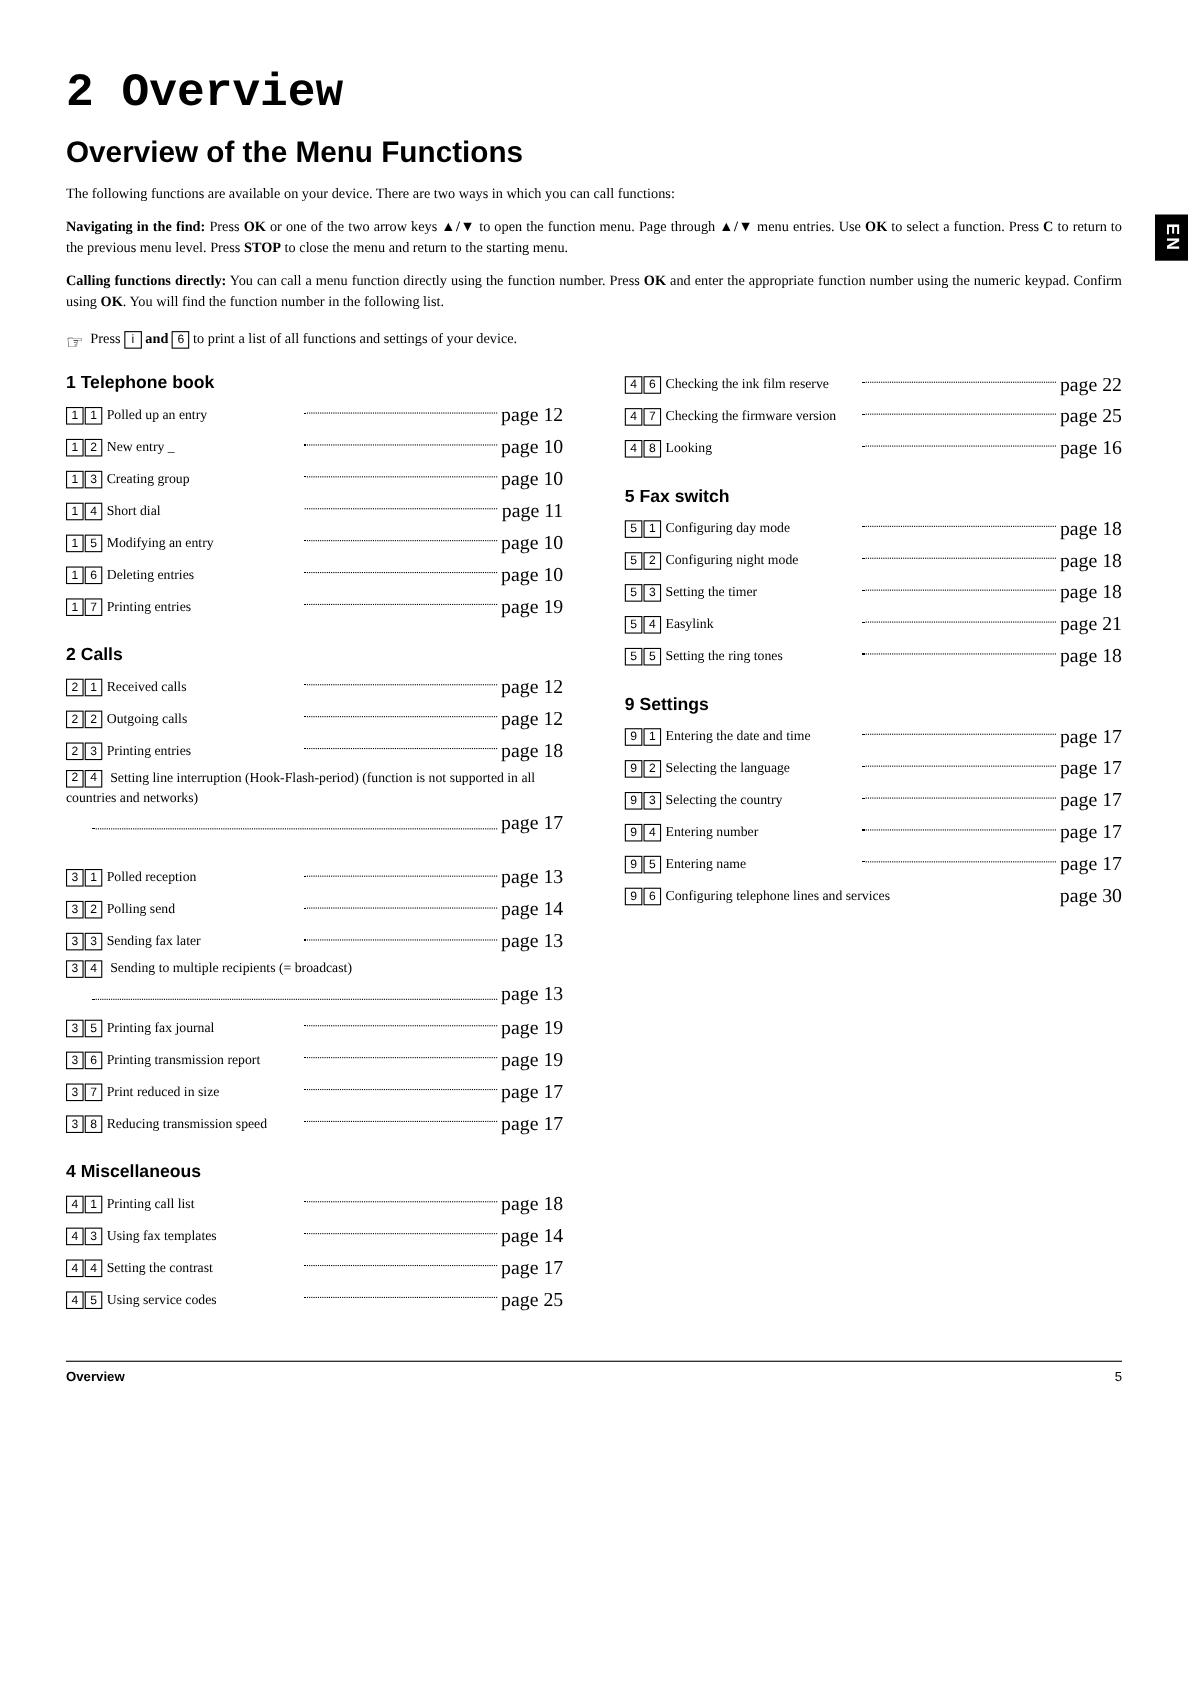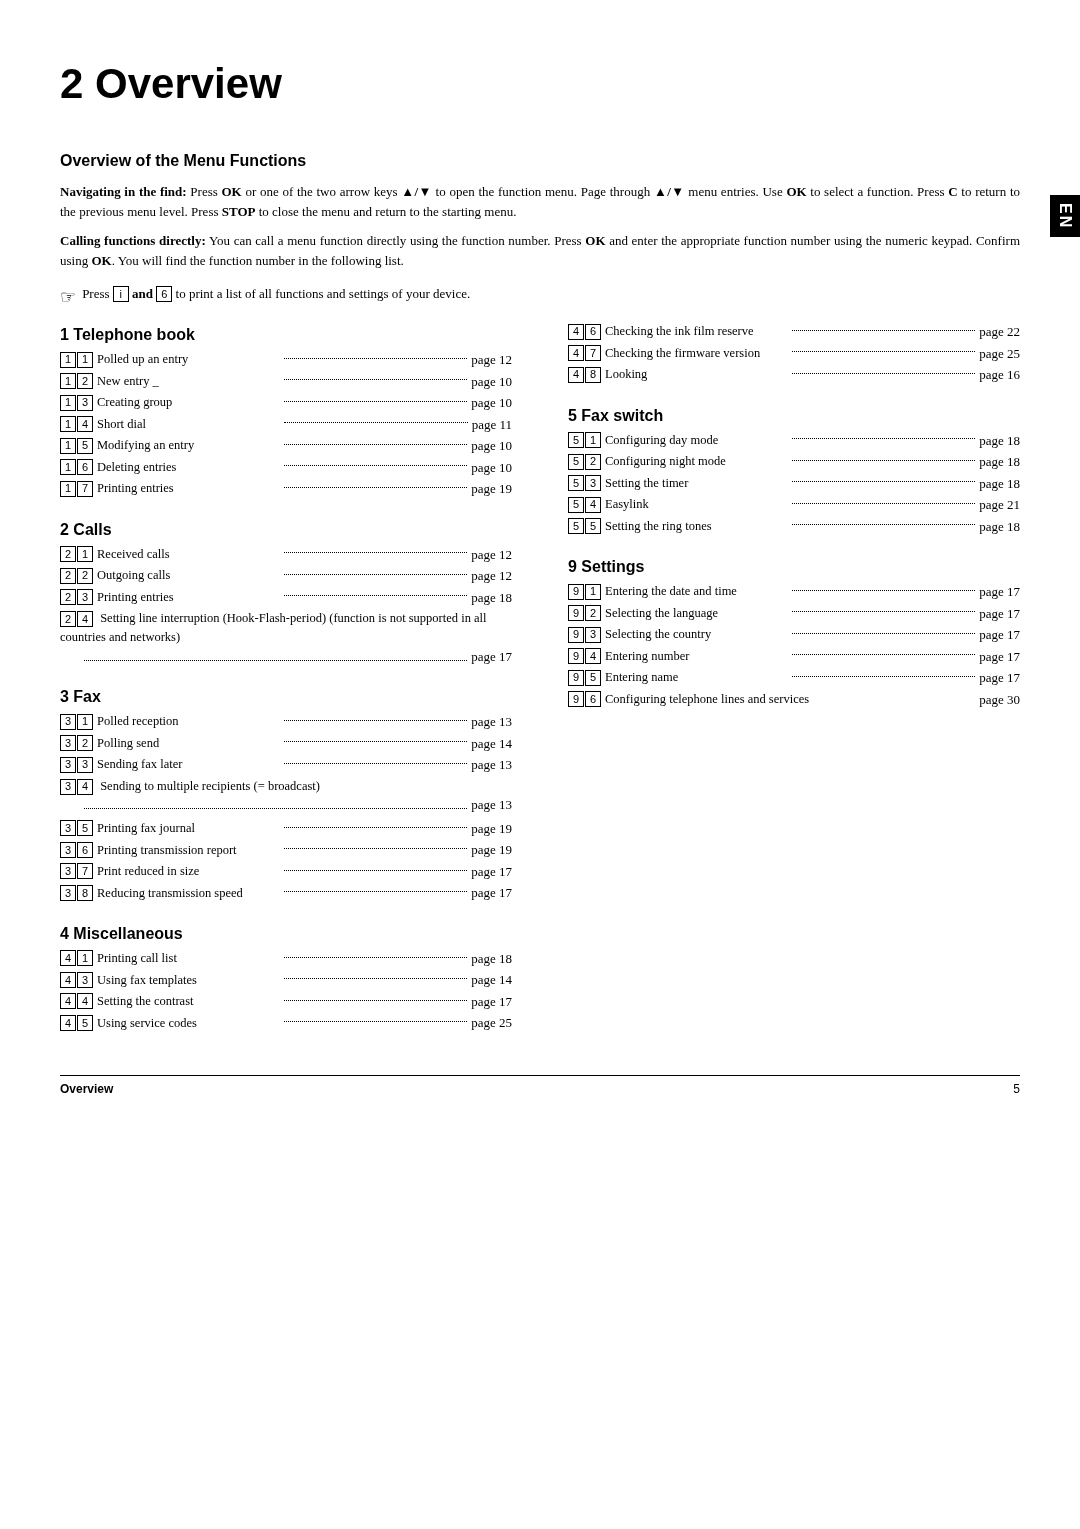--- a/index.html
+++ b/index.html
@@ -13,25 +13,25 @@
     }
     .page {
       width: 1080px;
       min-height: 1529px;
       padding: 60px 60px 40px 60px;
       position: relative;
     }
     h1.chapter-title {
       font-size: 42px;
       font-weight: bold;
-      margin-bottom: 44px;
-      font-family: Liberation Sans, sans-serif;
+      margin-bottom: 15px;
+      font-family: Liberation Mono, monospace;
     }
     h2.section-title {
-      font-size: 16px;
+      font-size: 27px;
       font-weight: bold;
       margin-bottom: 12px;
       font-family: Arial, sans-serif;
     }
     .intro-text {
       margin-bottom: 14px;
       line-height: 1.5;
       text-align: justify;
     }
     .intro-text p {
@@ -110,21 +110,21 @@
       flex: 1;
     }
     .dots {
       flex: 1;
       border-bottom: 1px dotted #000;
       margin: 0 4px;
       margin-bottom: 3px;
     }
     .page-ref {
       white-space: nowrap;
-      font-size: 13px;
+      font-size: 18px;
       font-family: Liberation Serif, serif;
     }
     .multi-line-entry {
       margin-bottom: 4px;
       line-height: 1.5;
       font-size: 12.5px;
     }
     .multi-line-entry .keys {
       display: inline-flex;
       gap: 1px;
@@ -182,20 +182,21 @@
 
   <div class="en-tab">EN</div>
 
   <h1 class="chapter-title">
     <span>2</span>&nbsp;<span>Overview</span>
   </h1>
 
   <h2 class="section-title">Overview of the Menu Functions</h2>
 
   <div class="intro-text">
+    <p>The following functions are available on your device. There are two ways in which you can call functions:</p>
     <p>
       <strong>Navigating in the find:</strong> Press <strong>OK</strong> or one of the two arrow keys <strong>▲/▼</strong> to open the function menu. Page through <strong>▲/▼</strong> menu entries. Use <strong>OK</strong> to select a function. Press <strong>C</strong> to return to the previous menu level. Press <strong>STOP</strong> to close the menu and return to the starting menu.
     </p>
     <p>
       <strong>Calling functions directly:</strong> You can call a menu function directly using the function number. Press <strong>OK</strong> and enter the appropriate function number using the numeric keypad. Confirm using <strong>OK</strong>. You will find the function number in the following list.
     </p>
   </div>
 
   <div class="tip-box">
     <span class="tip-icon">☞</span>
@@ -332,21 +333,20 @@
           </span>
           <span>Setting line interruption (Hook-Flash-period) (function is not supported in all countries and networks)</span>
           <div class="dotted-line">
             <span class="dots2"></span>
             <span class="page-ref">page 17</span>
           </div>
         </div>
       </div>
 
       <div class="menu-section">
-        <h3>3 Fax</h3>
         <div class="menu-entry">
           <span class="keys">
               <span class="key-box">3</span>
               <span class="key-box">1</span>
             </span>
           <span class="desc">
               <span class="desc-text">Polled reception</span>
               <span class="dots"></span>
               <span class="page-ref">page 13</span>
             </span>

